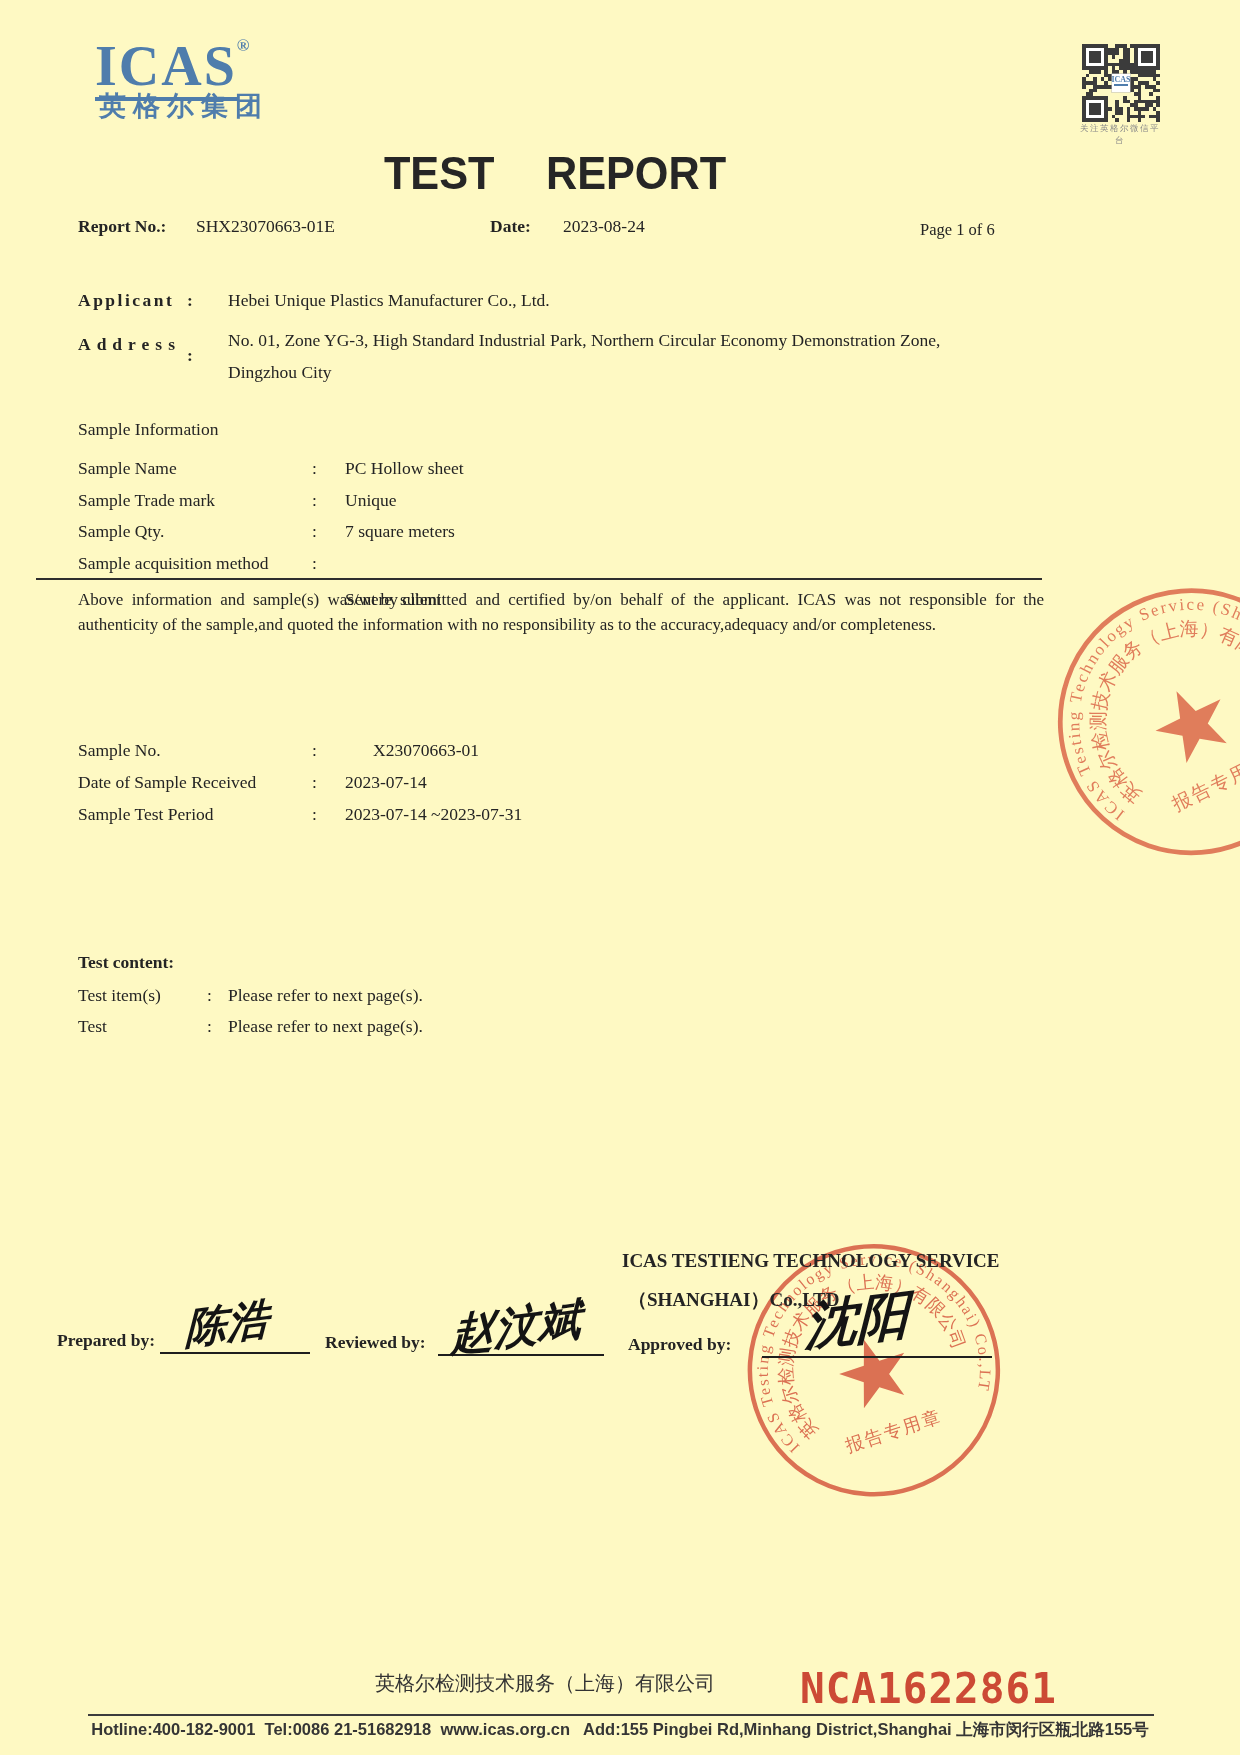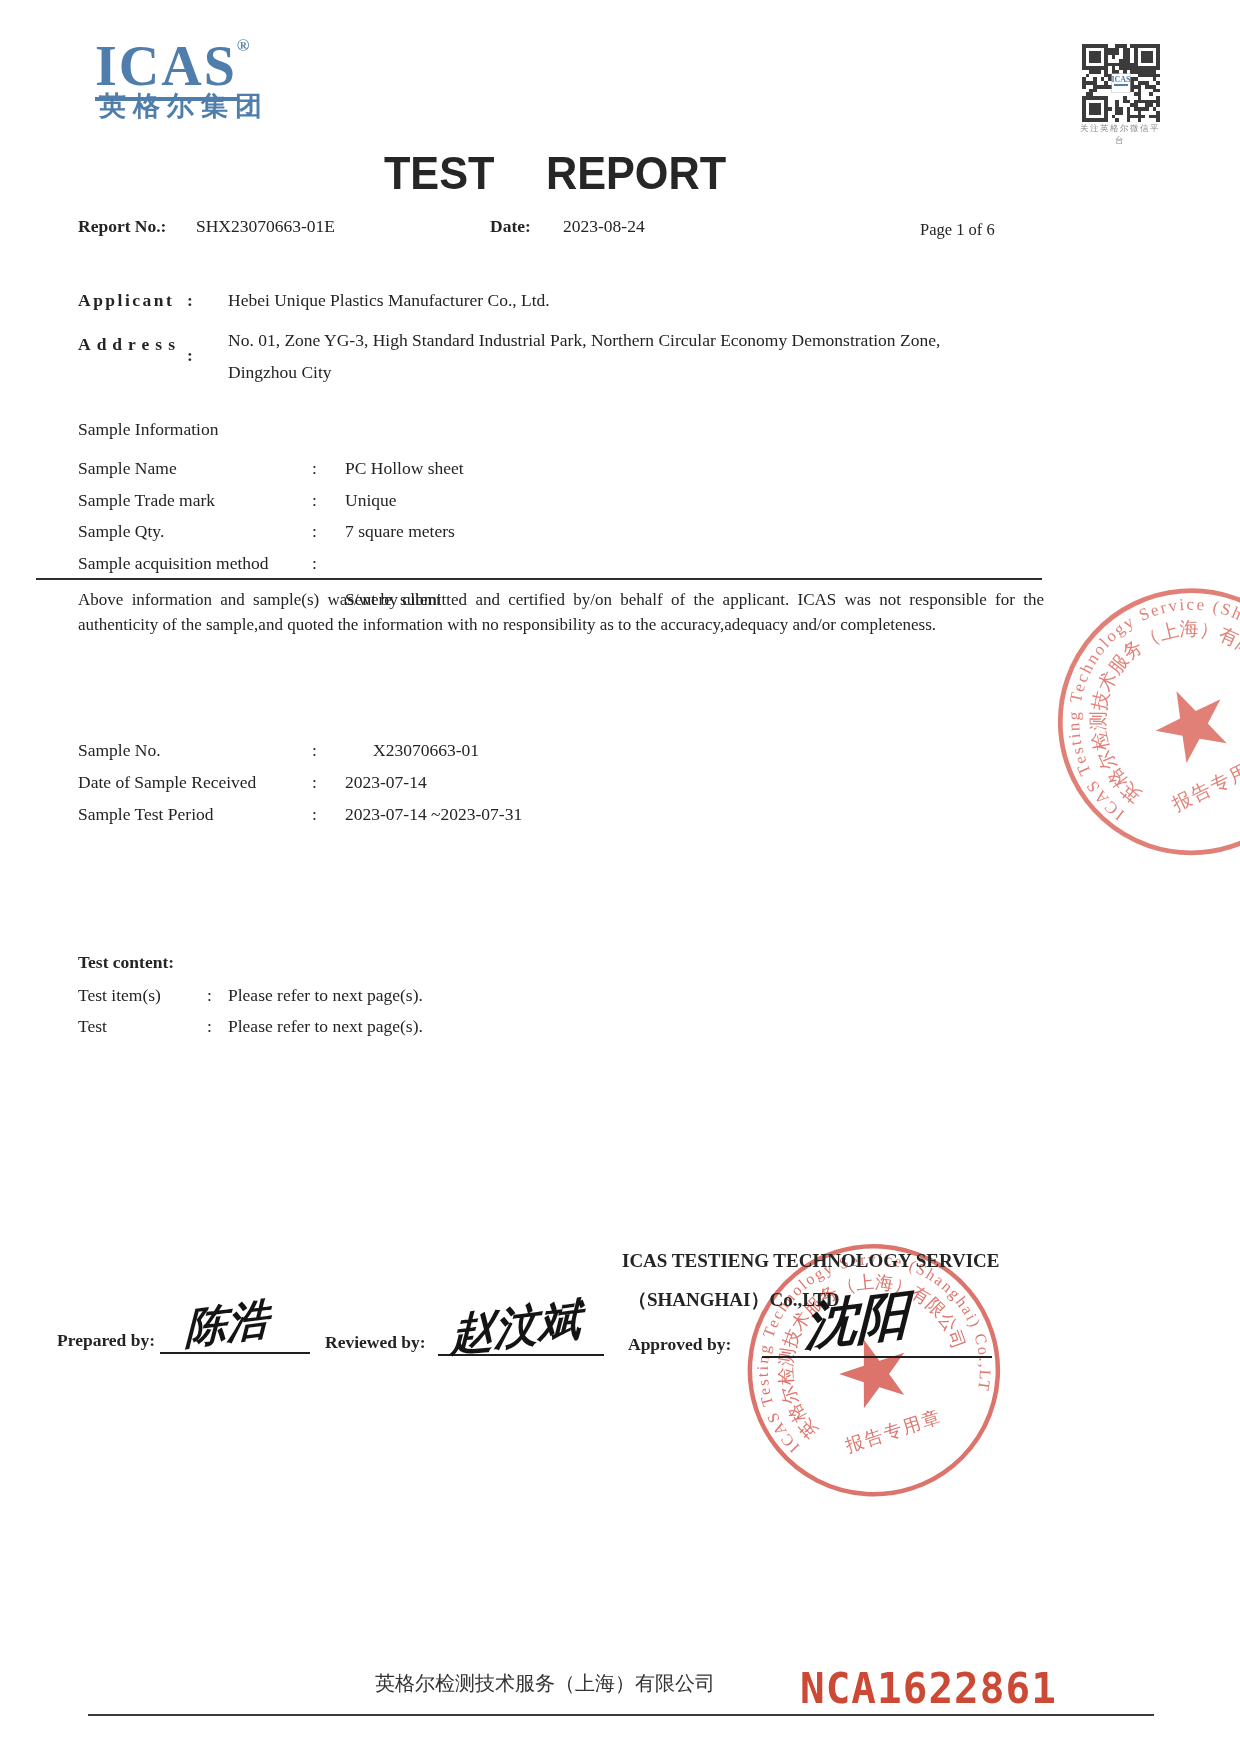--- a/index.html
+++ b/index.html
@@ -1,16 +1,16 @@
 <!DOCTYPE html>
 <html><head>
 <meta charset="utf-8">
 <style>
   html,body{margin:0;padding:0;background:#888;}
-  #page{position:relative;width:1240px;height:1755px;background:#ffffff;overflow:hidden;
+  #page{position:relative;width:1240px;height:1755px;background:#fef9c3;overflow:hidden;
         font-family:"Liberation Serif",serif;color:#222;margin:0 auto;}
   .t{position:absolute;font-family:"Liberation Serif",serif;color:#242424;font-size:17.5px;white-space:nowrap;}
   .b{font-weight:bold;}
   .logo-icas{font-family:"Liberation Serif",serif;font-weight:bold;font-size:56px;color:#4f7dac;
              letter-spacing:2px;border-bottom:4px solid #4f7dac;padding-bottom:0px;line-height:1;}
   .logo-reg{font-size:17px;color:#4f7dac;vertical-align:top;position:relative;top:-2px;font-weight:bold;}
   .logo-cn{font-family:"Liberation Sans",sans-serif;font-weight:bold;font-size:27px;color:#4f7dac;letter-spacing:7px;}
   .title{position:absolute;left:0;top:146px;width:1110px;text-align:center;
          font-family:"Liberation Sans",sans-serif;font-weight:bold;font-size:46px;color:#262626;
          letter-spacing:0px;word-spacing:42px;transform:scaleX(.94);}
@@ -294,14 +294,15 @@
   <span class="sig" style="left:450px;top:1298px;font-size:44px;">赵汶斌</span>
   <div class="sigline" style="left:438px;top:1354px;width:166px;"></div>
 
   <span class="t b" style="left:628px;top:1334px;">Approved by:</span>
   <span class="sig" style="left:805px;top:1286px;font-size:52px;">沈阳</span>
   <div class="sigline" style="left:762px;top:1356px;width:230px;"></div>
 
   <div class="footer-cn">英格尔检测技术服务（上海）有限公司</div>
   <div class="nca">NCA1622861</div>
   <div class="hr2"></div>
+  <div class="contact">Hotline:400-182-9001  Tel:0086 21-51682918  www.icas.org.cn   Add:155 Pingbei Rd,Minhang District,Shanghai 上海市闵行区瓶北路155号</div>
 
 </div>
 
 </body></html>

